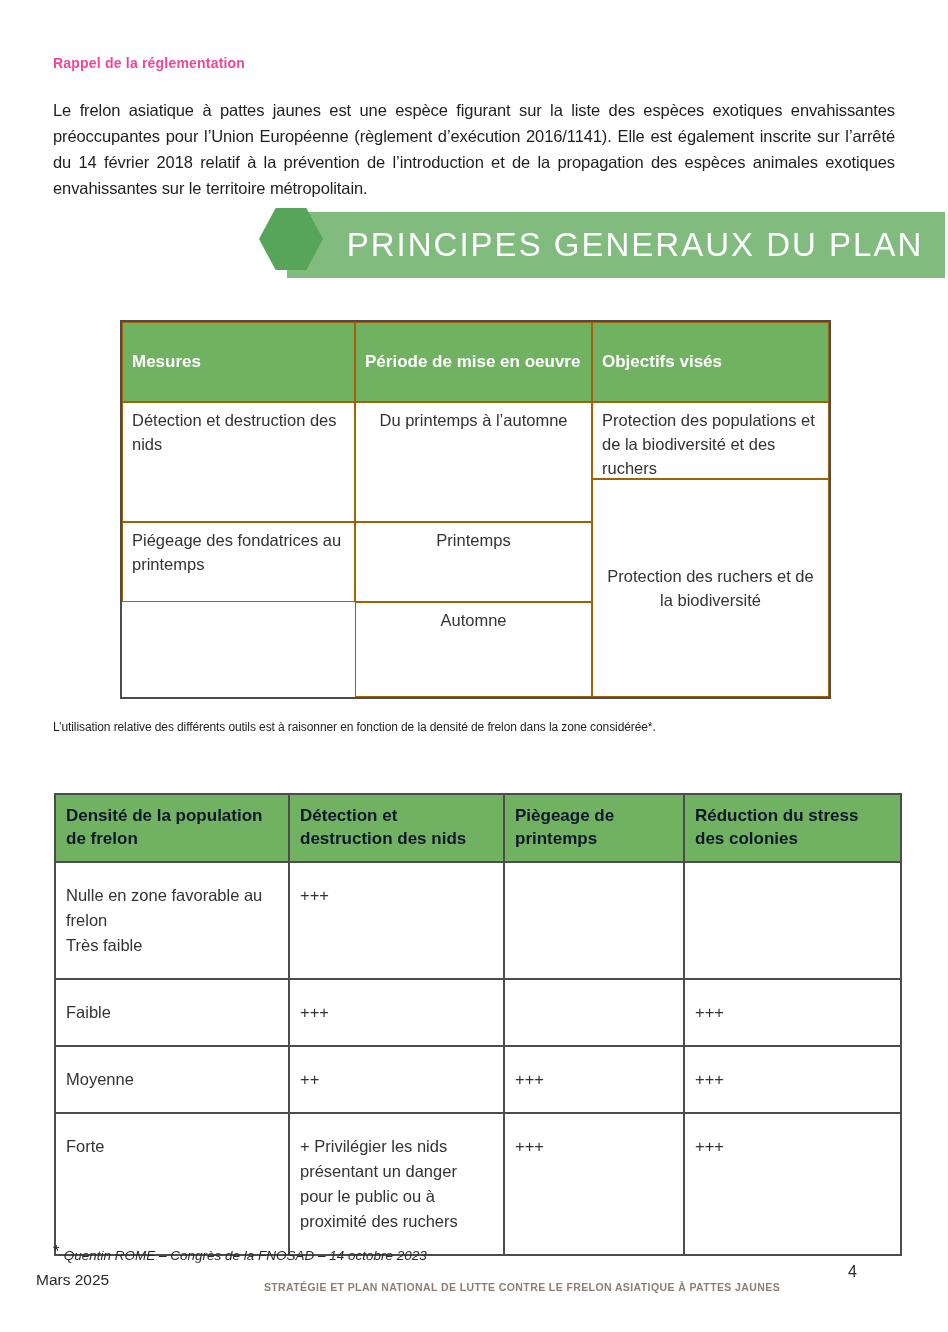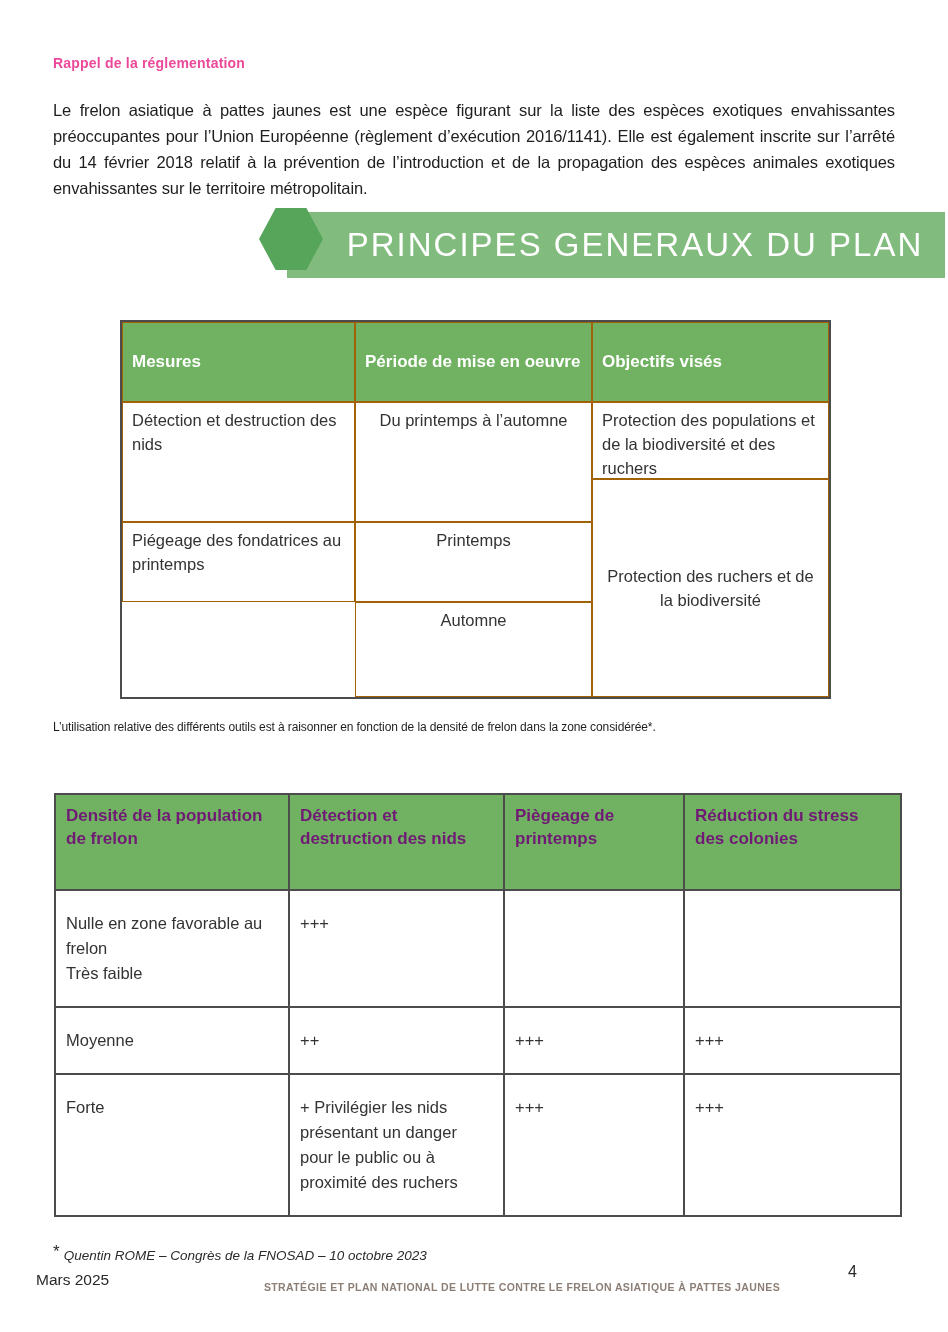--- a/index.html
+++ b/index.html
@@ -64,22 +64,22 @@
     font-size:12px;line-height:26px;text-align:justify;letter-spacing:-0.1px;
   }
   .density-table{
     position:absolute;left:54px;top:793px;border-collapse:collapse;background:#fff;
   }
   .density-table th,.density-table td{
     border:2px solid #4c4c4c;box-sizing:border-box;vertical-align:top;
     text-align:left;overflow:hidden;
   }
   .density-table th{
-    background:#70b261;color:#701a75;font-weight:bold;font-size:17px;line-height:23px;
-    padding:9px 10px;height:96px;
+    background:#70b261;color:#0f172a;font-weight:bold;font-size:17px;line-height:23px;
+    padding:9px 10px;height:68px;
   }
   .density-table td{
     font-size:16.5px;line-height:25px;color:#333;padding:20px 10px;
     white-space:pre-line;
   }
   .row-h1 td{height:88px;} .row-h2 td{height:55px;}
   .row-h3 td{height:60px;} .row-h4 td{height:97px;}
   
   .footnote{
     position:absolute;left:53px;top:1242px;font-size:13.5px;color:#2a2a2a;
@@ -145,36 +145,42 @@
       <th>Piègeage de printemps</th>
       <th>Réduction du stress des colonies</th>
     </tr>
     <tr class="row-h1">
       <td>Nulle en zone favorable au frelon
 Très faible</td>
       <td>+++</td>
       <td></td>
       <td></td>
     </tr>
+    <tr class="row-h2">
+      <td>Faible</td>
+      <td>+++</td>
+      <td></td>
+      <td>+++</td>
+    </tr>
     <tr class="row-h3">
       <td>Moyenne</td>
       <td>++</td>
       <td>+++</td>
       <td>+++</td>
     </tr>
     <tr class="row-h4">
       <td>Forte</td>
       <td>+ Privilégier les nids présentant un danger pour le public ou à proximité des ruchers</td>
       <td>+++</td>
       <td>+++</td>
     </tr>
   </tbody>
     </table>
 
   <div class="footnote">
-    <span class="fn-star">*</span><span class="fn-text">Quentin ROME – Congrès de la FNOSAD – 10 octobre 2023</span>
+    <span class="fn-star">*</span><span class="fn-text">Quentin ROME – Congrès de la FNOSAD – 14 octobre 2023</span>
   </div>
 
   <div class="footer-date">Mars 2025</div>
   <div class="footer-title">STRATÉGIE ET PLAN NATIONAL DE LUTTE CONTRE LE FRELON ASIATIQUE À PATTES JAUNES</div>
   <div class="page-number">4</div>
 
 </div>
 
 </body></html>

